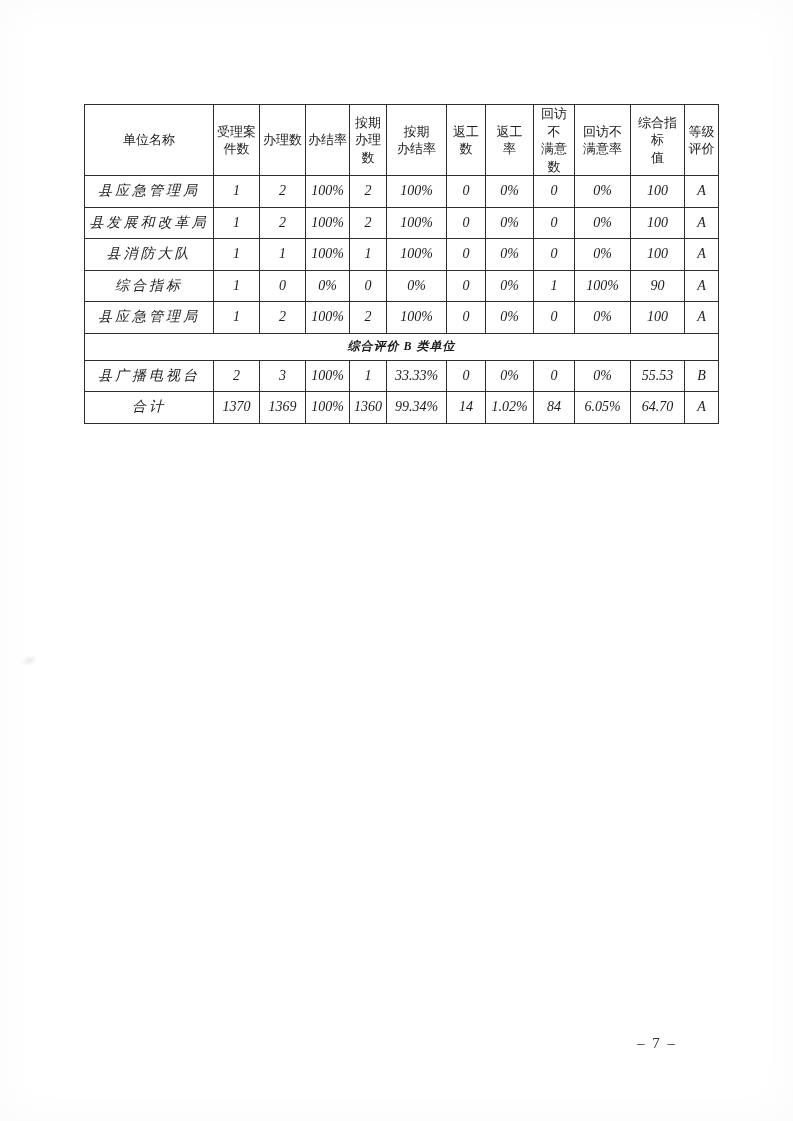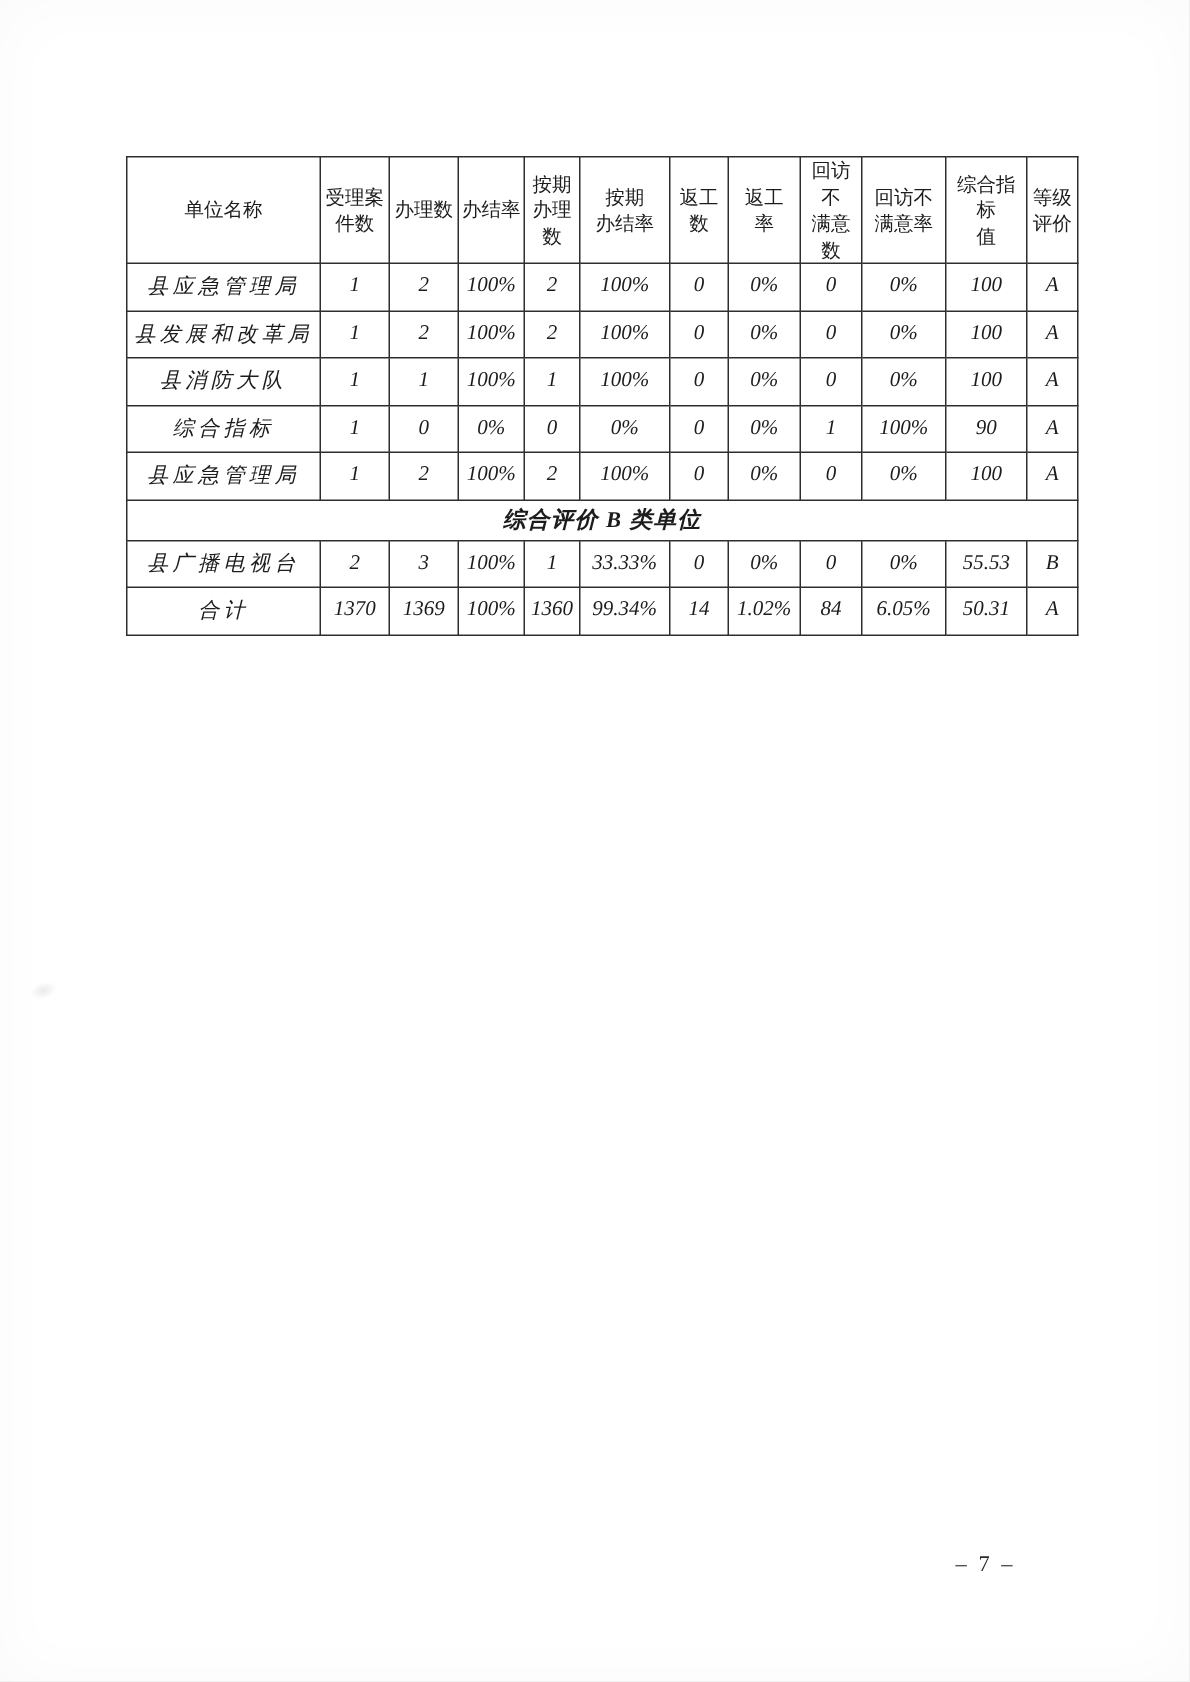--- a/index.html
+++ b/index.html
@@ -51,21 +51,21 @@
     font-size: 14px;
   }
   .unit-cell {
     letter-spacing: 3px;
   }
   .section-row {
     height: 27px !important;
   }
   .section-row td {
     font-weight: bold;
-    font-size: 15px;
+    font-size: 12px;
     letter-spacing: 1px;
     margin-top: 22px;
   }
   .summary-body tr {
     height: 32px;
   }
   .page-number {
     position: absolute;
     left: 627px;
     top: 1035px;
@@ -229,21 +229,21 @@
           <td class="unit-cell">合计</td>
           <td>1370</td>
           <td>1369</td>
           <td>100%</td>
           <td>1360</td>
           <td>99.34%</td>
           <td>14</td>
           <td>1.02%</td>
           <td>84</td>
           <td>6.05%</td>
-          <td>50.31</td>
+          <td>64.70</td>
           <td>A</td>
         </tr>
       </tbody>
   </table>
 
   <div class="page-number">– 7 –</div>
 
   <div class="smudge"></div>
 
 </div>

